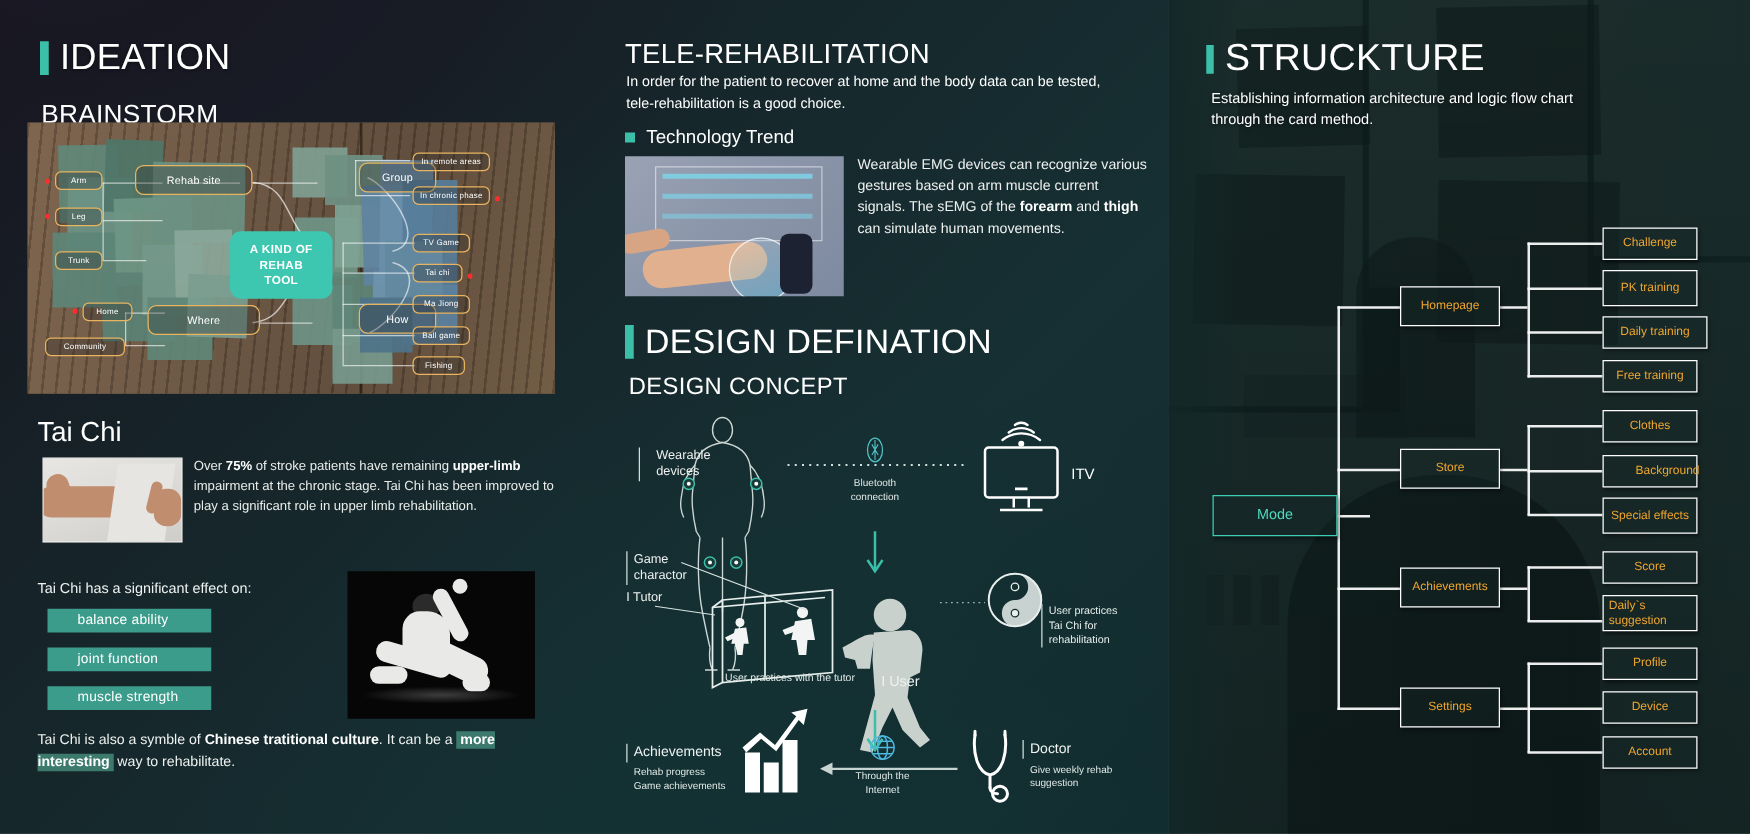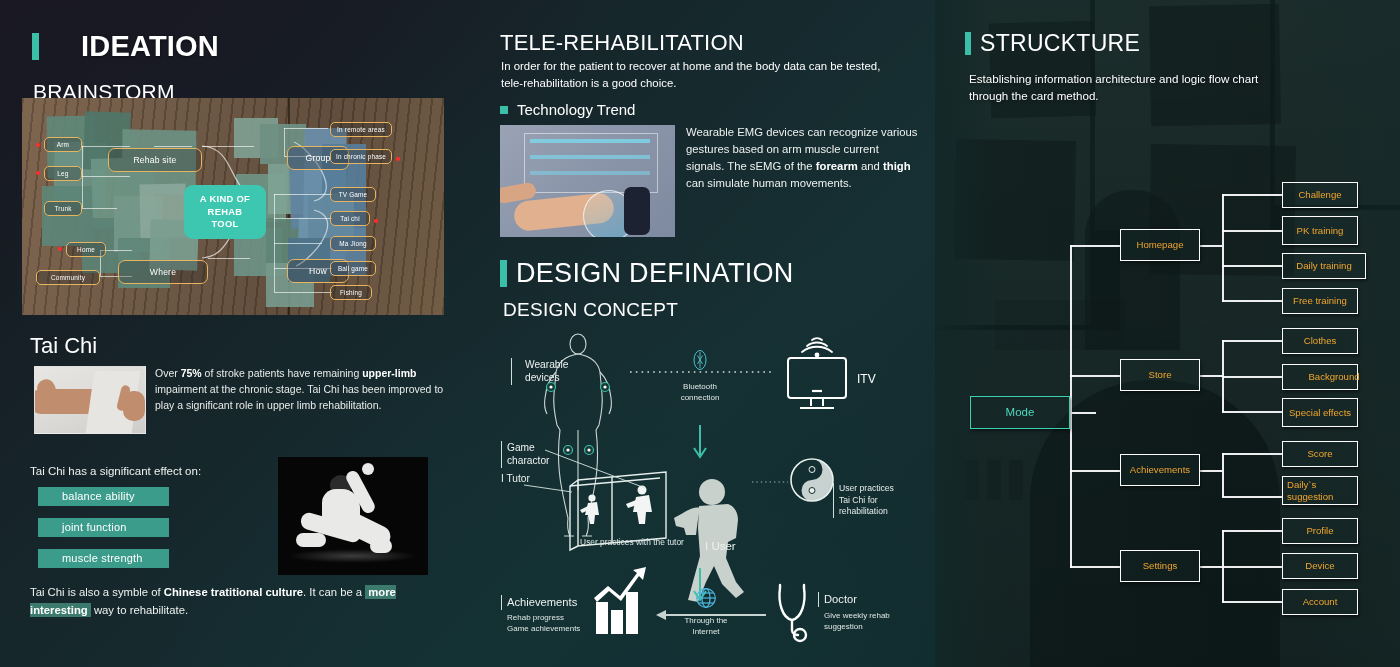--- a/index.html
+++ b/index.html
@@ -34,22 +34,22 @@
   }
   .bg-right .veil {
     position:absolute; inset:0;
     background:linear-gradient(90deg, rgba(18,40,40,.92) 0%, rgba(23,52,50,.28) 12%, rgba(23,52,50,.18) 70%, rgba(20,45,44,.45) 100%);
   }
 
   
   .sec-head { display:flex; align-items:center; gap:9px; }
   .bar { width:7px; height:27px; background:#3bbfa8; display:block; }
   .bar.sm { height:23px; width:6px; }
-  .h1 { font-size:29px; font-weight:700; letter-spacing:.2px; line-height:1;
-        text-shadow:0 1px 3px rgba(0,0,0,.5);margin-left:33px; }
+  .h1 { font-size:29px; font-weight:400; letter-spacing:.2px; line-height:1;
+        text-shadow:0 1px 3px rgba(0,0,0,.5); }
   .h2 { font-size:21px; font-weight:400; letter-spacing:.2px; margin-top:10px; }
 
   
   .col1 { position:absolute; left:0; top:0; width:470px; height:667px; }
   .ideation-head { position:absolute; left:32px; top:32px; }
   .brainstorm { position:absolute; left:33px; top:70px; }
 
   .board {
     position:absolute; left:22px; top:98px; width:422px; height:217px;
     background:linear-gradient(160deg,#6e5742 0%, #5b4staff 0%);
@@ -66,21 +66,21 @@
     content:""; position:absolute; left:63%; top:0; width:2px; height:100%;
     background:rgba(20,14,10,.55);
   }
   .sticky { position:absolute; opacity:.92; }
   .lbl {
     position:absolute; border:1px solid #e8b45f; border-radius:5px;
     color:#fff; font-size:6.4px; letter-spacing:.2px;
     padding:3px 5px; white-space:nowrap; background:rgba(40,40,40,.30);
     text-align:center;
   }
-  .lbl.big { font-size:8.6px; padding:6px 10px; border-width:1.4px; border-radius:7px;margin-top:16px; }
+  .lbl.big { font-size:8.6px; padding:6px 10px; border-width:1.4px; border-radius:7px; }
   .center-node {
     position:absolute; background:#3ec7b0; color:#fff; border-radius:9px;
     font-size:9.4px; font-weight:700; line-height:1.35; text-align:center;
     padding:8px 12px; letter-spacing:.3px;
   }
   .dot-red { position:absolute; width:3.5px; height:3.5px; background:#ff2d2d; border-radius:50%; }
   .link { position:absolute; border:0; border-top:1px solid rgba(255,255,255,.62); height:0; }
   .linkv { position:absolute; border-left:1px solid rgba(255,255,255,.62); width:0; }
 
   
@@ -127,21 +127,21 @@
   .dc-title { position:absolute; left:3px; top:299px; font-size:19px; font-weight:400; letter-spacing:.3px; }
 
   .tick-lbl { position:absolute; font-size:10.2px; line-height:1.3; color:#eef2f0;
               border-left:1.6px solid #cfe0dc; padding-left:5px; }
   .cap { position:absolute; font-size:8px; color:#dfe8e5; text-align:center; line-height:1.35; }
   .cap2 { position:absolute; font-size:9.3px; color:#e6eeeb; line-height:1.35; }
 
   
   .col3 { position:absolute; left:935px; top:0; width:465px; height:667px; }
   .st-head { position:absolute; left:30px; top:30px; display:flex; align-items:center; gap:9px; }
-  .st-title { font-size:23px; font-weight:400; letter-spacing:.3px; }
+  .st-title { font-size:30px; font-weight:400; letter-spacing:.3px; }
   .st-p { position:absolute; left:34px; top:70px; width:300px; font-size:11.6px; line-height:1.5;
           text-shadow:0 1px 3px rgba(0,0,0,.55); }
 
   .node {
     position:absolute; border:1.6px solid #ffffff; color:#f0a62e;
     font-size:9.6px; line-height:1.18; display:flex; align-items:center;
     justify-content:center; padding:2px 4px;
     background:rgba(24,44,42,.30);
     box-shadow:1px 2px 3px rgba(0,0,0,.45);
   }

